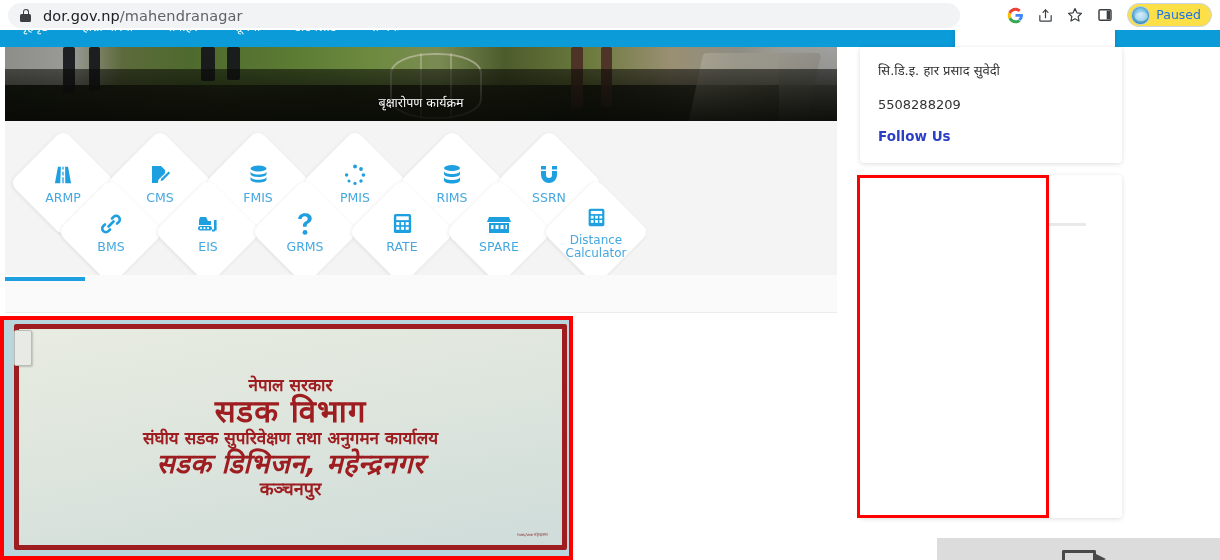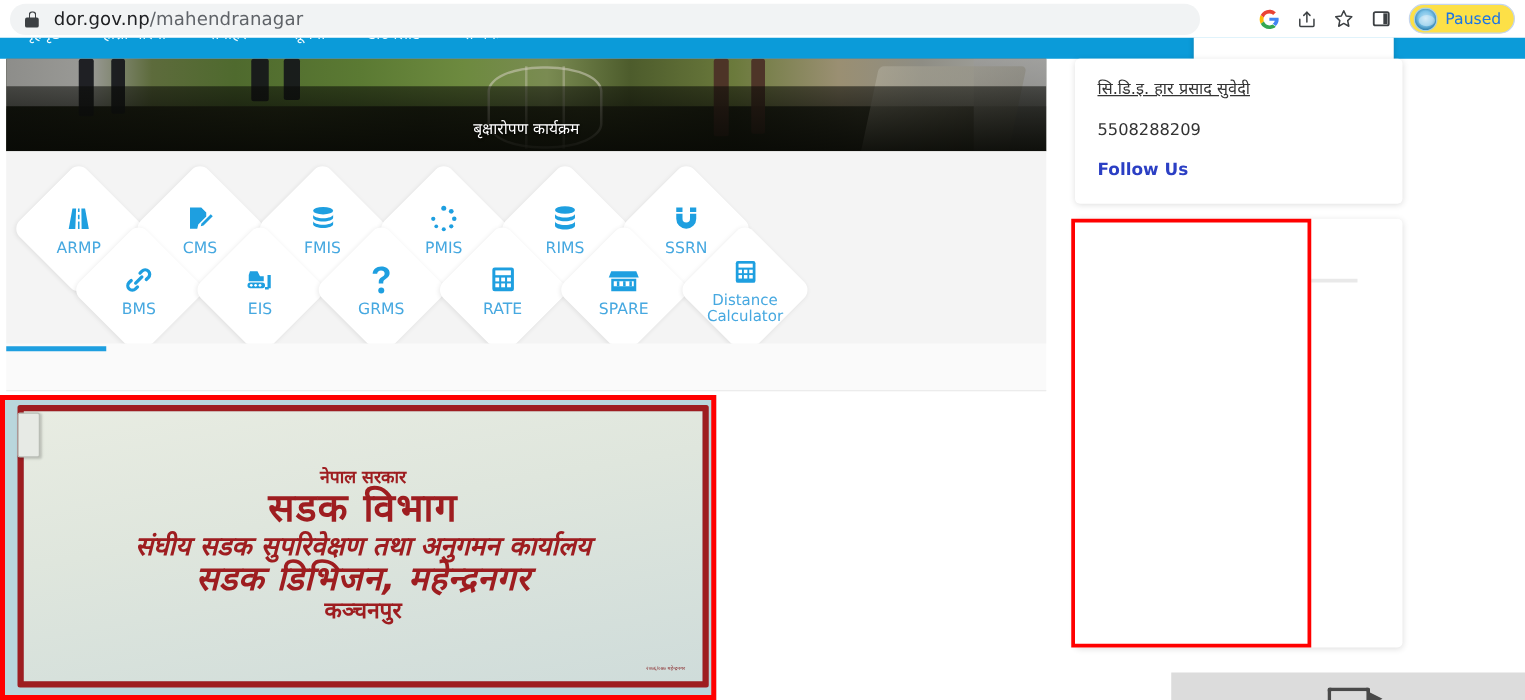--- a/index.html
+++ b/index.html
@@ -189,40 +189,40 @@
     display: flex; flex-direction: column;
     align-items: center; justify-content: center; gap: 1px;
     padding: 4px 6px;
   }
   .sign-bracket {
     position: absolute; left: 10px; top: 10px; width: 18px; height: 36px;
     background: #e7eae5; border: 1px solid #b9bdb6; border-radius: 2px;
     box-shadow: 1px 1px 2px rgba(0,0,0,.18); z-index: 3;
   }
   .sl { color: #9e1d20; text-align: center; white-space: nowrap; line-height: 1.08; font-weight: bold; }
-  .sl1 { font-size: 14px; }
+  .sl1 { font-size: 17px; }
   .sl2 { font-size: 21px; }
   .sl3 { font-size: 31px; letter-spacing: 1px; }
-  .sl4 { font-size: 21px; font-style: italic; }
+  .sl4 { font-size: 17px; }
   .sl5 { font-size: 27px; letter-spacing: .5px; font-style: italic; }
   .sl6 { font-size: 18px; }
   .sign-credit {
     position: absolute; right: 14px; bottom: 8px;
     font-size: 4px; color: #8a2a2c; text-align: right; line-height: 1.3;
   }
 
   
   .side-col { position: absolute; left: 860px; top: 17px; width: 262px; }
   .card {
     background: #ffffff; border-radius: 4px;
     box-shadow: 0 1px 5px rgba(0,0,0,.13);
   }
   .contact-card { position: absolute; left: 0; top: 0; width: 262px; height: 116px; padding: 14px 18px; }
   .contact-line { font-size: 13px; color: #333333; margin-bottom: 16px; white-space: nowrap; }
-  .contact-name { margin-bottom: 18px; text-decoration: underline; }
+  .contact-name { margin-bottom: 18px; }
   .follow-link {
     font-size: 13.5px; color: #2b3fc4; font-weight: bold; cursor: pointer;
   }
 
   .officer-card {
     position: absolute; left: -3px; top: 128px;
     width: 192px; height: 343px;
     border: 3px solid #ff0000; background: #ffffff; z-index: 4;
   }
   .officer-card-bg {

